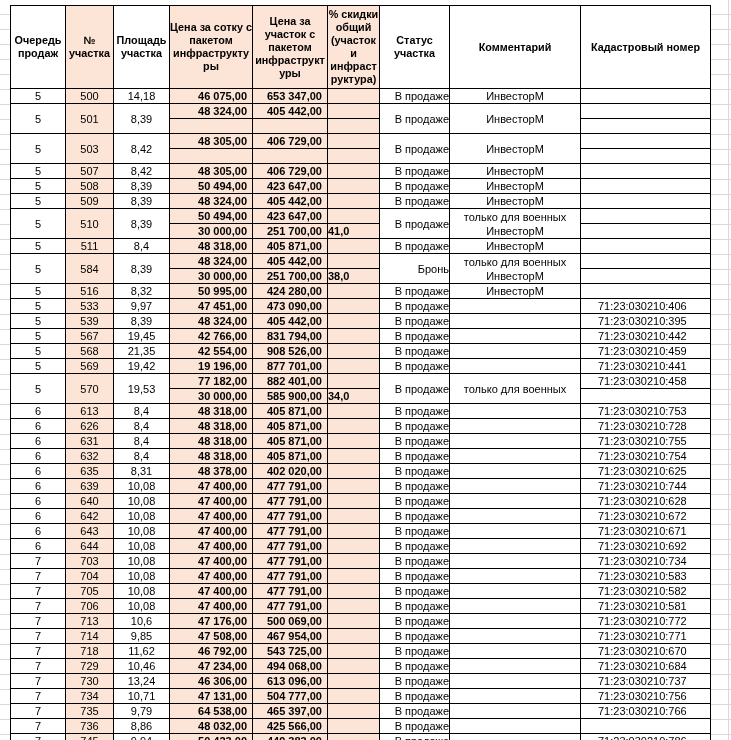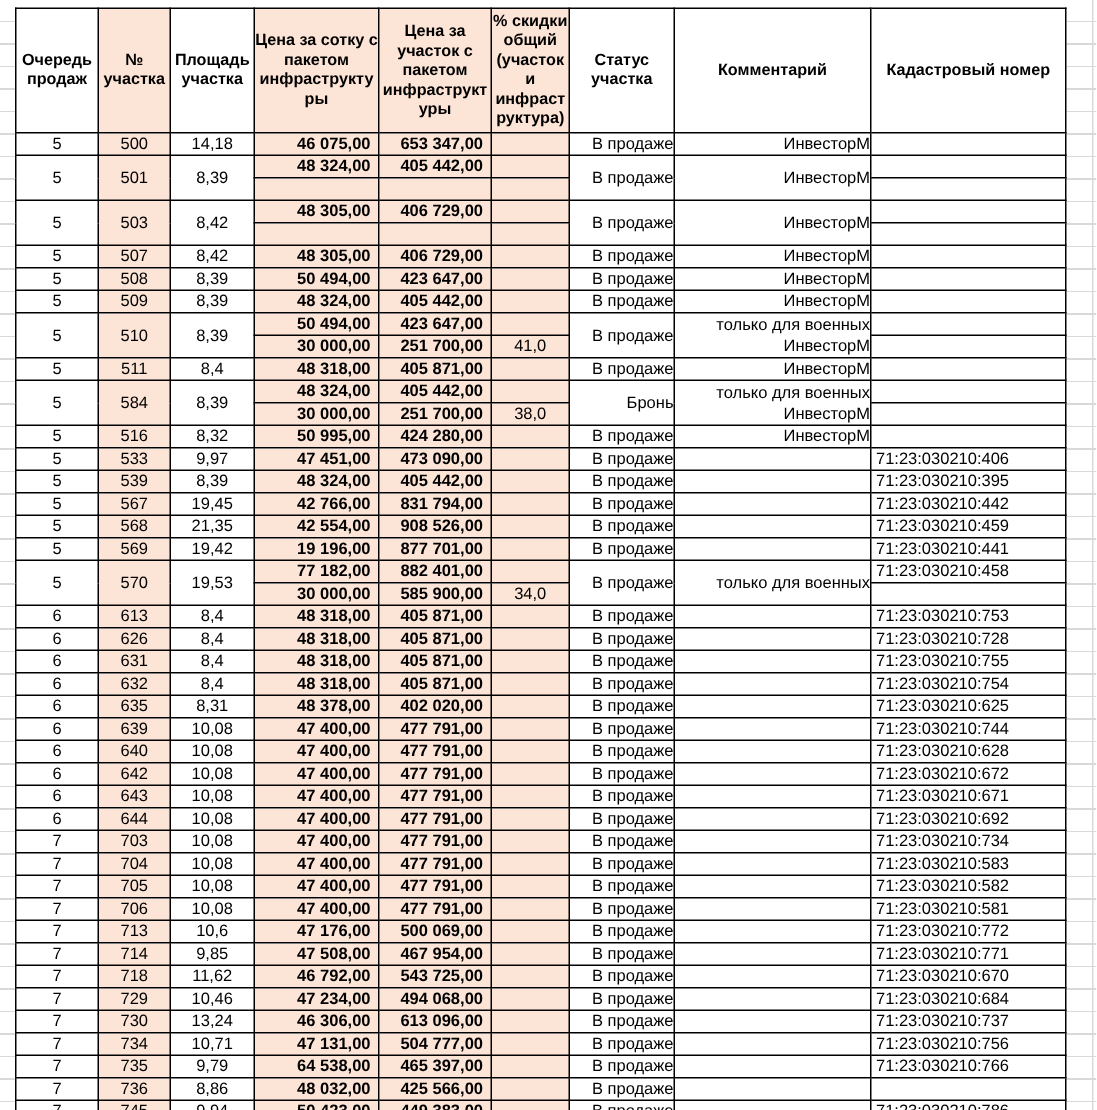--- a/index.html
+++ b/index.html
@@ -21,25 +21,25 @@
   th,td{border:1px solid #000;overflow:hidden;}
   th{
     font-size:10.8px;font-weight:bold;line-height:13px;height:82px;
     padding:0;vertical-align:middle;text-align:center;background:#fff;
     white-space:normal;word-wrap:break-word;
   }
   td{font-size:11px;height:14px;line-height:14px;padding:0;vertical-align:middle;background:#fff;}
   .peach{background:#fce4d6;}
   td.num{text-align:center;}
   td.price{font-weight:bold;text-align:right;padding-right:5px;}
-  td.disc{font-weight:normal;text-align:center;}
+  td.disc{font-weight:bold;text-align:left;}
   td.status{text-align:right;white-space:nowrap;}
-  td.comment{text-align:right;white-space:nowrap;}
+  td.comment{text-align:center;white-space:nowrap;}
   td.comment div{height:14px;line-height:14px;}
-  td.cad{text-align:left;padding-left:3px;white-space:nowrap;}
+  td.cad{text-align:left;padding-left:17px;white-space:nowrap;}
 </style>
 </head>
 <body>
 
 <div class="stage">
   <div class="gridmargin left"></div>
   <div class="gridmargin right"></div>
   <div class="vgrid"></div>
 
   <table class="sheet">

